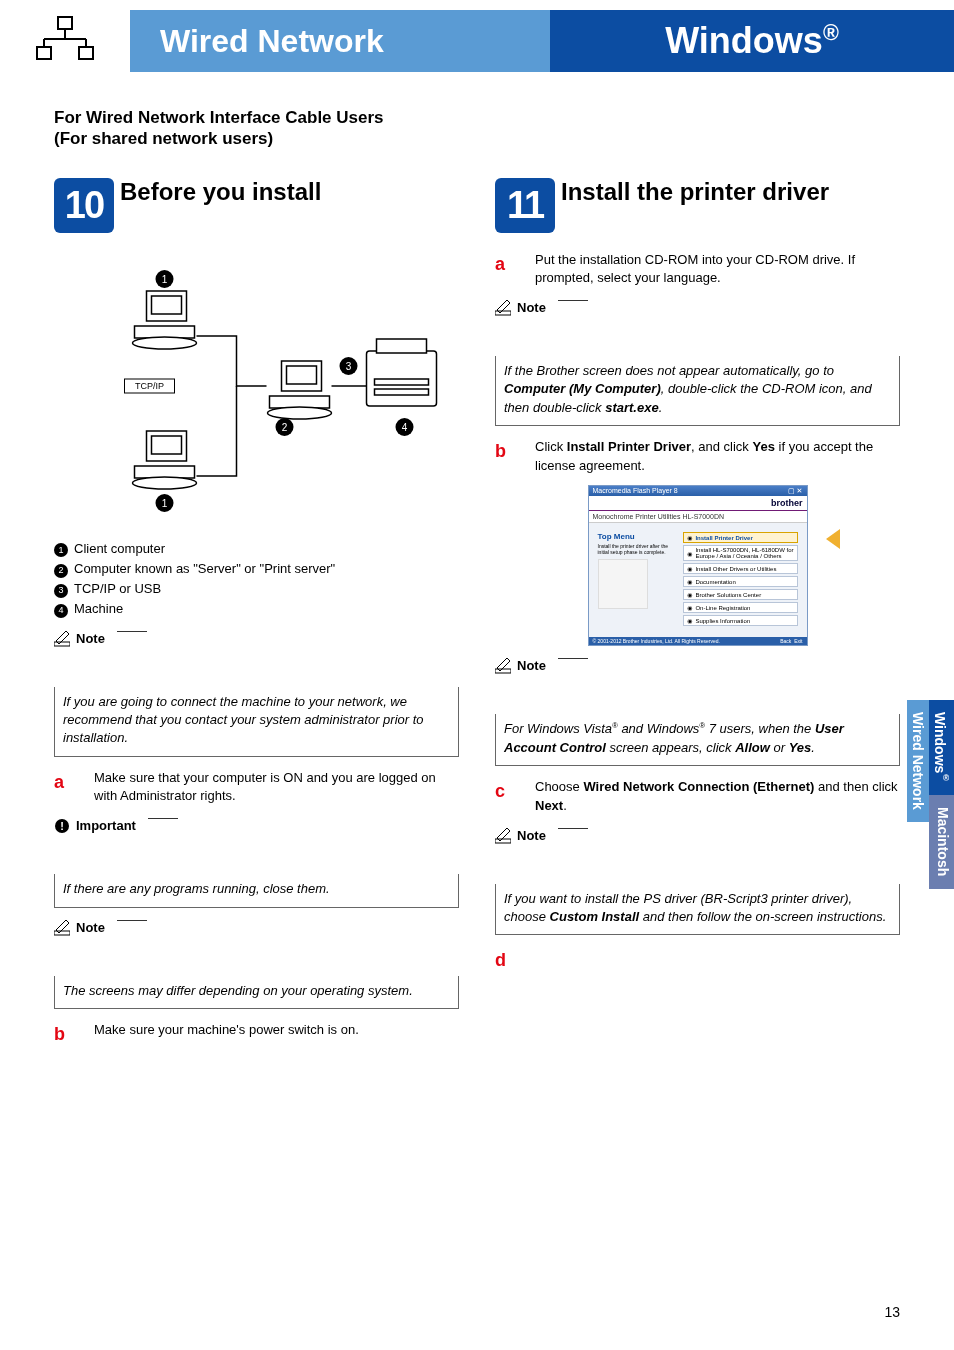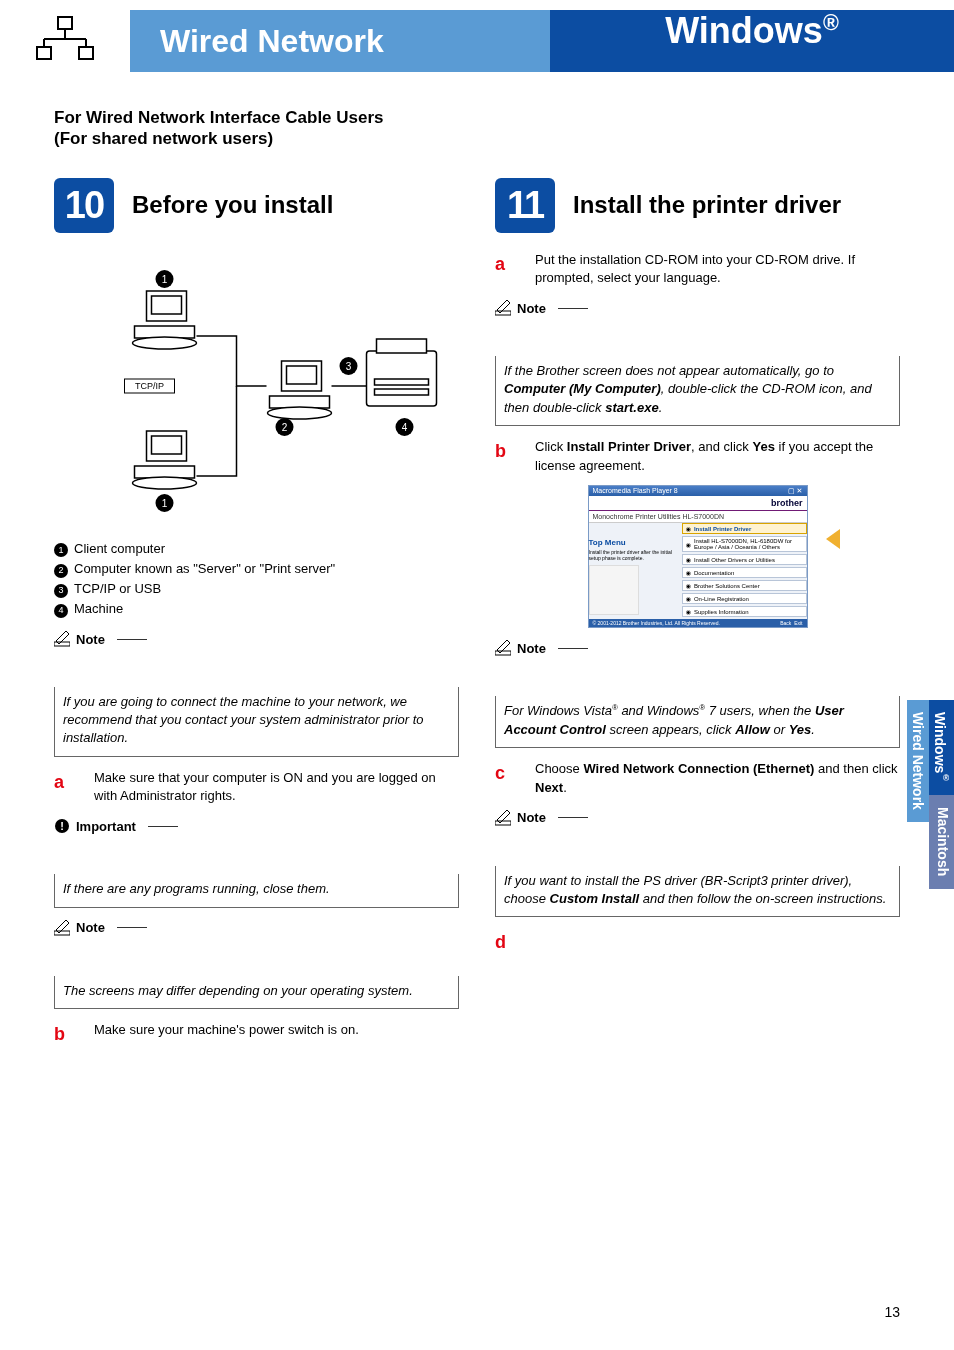--- a/index.html
+++ b/index.html
@@ -42,20 +42,21 @@
     top: 0;
     border-top: 31px solid transparent;
     border-bottom: 31px solid transparent;
     border-left: 31px solid #5a9bd4;
   }
   .arrow-banner-2 {
     background: #0c4da2;
     height: 62px;
     flex: 1;
     display: flex;
+    align-items: center;
     justify-content: center;
     color: #fff;
     font-size: 36px;
     font-weight: bold;
     position: relative;
   }
   .arrow-banner-2::after {
     content: "";
     position: absolute;
     right: -31px;
@@ -74,22 +75,22 @@
     line-height: 1.25;
     margin-bottom: 28px;
   }
   .columns {
     display: flex;
     gap: 36px;
   }
   .col { flex: 1; min-width: 0; }
   .step-header {
     display: flex;
-    align-items: center;
-    gap: 18px;
+    align-items: flex-start;
+    gap: 6px;
     margin-bottom: 18px;
   }
   .step-badge {
     background: #0c4da2;
     color: #fff;
     font-weight: bold;
     font-size: 38px;
     width: 60px;
     height: 55px;
     border-radius: 6px;
@@ -118,21 +119,21 @@
     border-radius: 50%;
     font-size: 9px;
     flex-shrink: 0;
   }
   .callout {
     margin: 12px 0;
     font-size: 13px;
   }
   .callout-head {
     display: flex;
-    align-items: center;
+    align-items: flex-start;
     gap: 6px;
     font-weight: bold;
     margin-bottom: 2px;
   }
   .callout-head .line-short {
     width: 30px;
     border-top: 1px solid #333;
     margin-left: 6px;
   }
   .callout-body {
@@ -173,21 +174,21 @@
     padding: 1px 4px;
     font-size: 7px;
     display: flex;
     justify-content: space-between;
   }
   .screenshot-banner {
     background:#fff; border-bottom:1px solid #701a75;
     padding:2px 4px; text-align:right; font-weight:bold; font-size:9px;
     color:#003;
   }
-  .screenshot-body { display:flex; padding:0; gap:4px; background:#eef2f8;align-items:flex-end; }
+  .screenshot-body { display:flex; padding:9px; gap:4px; background:#eef2f8; }
   .ss-left { flex:1; }
   .ss-right { flex:1.4; }
   .ss-menu-item {
     border:1px solid #b8c5d8; background:#fff; margin-bottom:2px;
     padding:1px 3px; font-size:6px; display:flex; align-items:center; gap:3px;
   }
   .ss-menu-item.hl { background:#fff3d0; border-color:#d9a400; }
   .ss-footer { background:#2a5fa8; color:#fff; font-size:5px; padding:1px 4px; display:flex; justify-content:space-between; }
   .ss-printer {
     width:50px; height:50px; background:#f5f5f5; border:1px solid #ddd; margin:4px 0;

